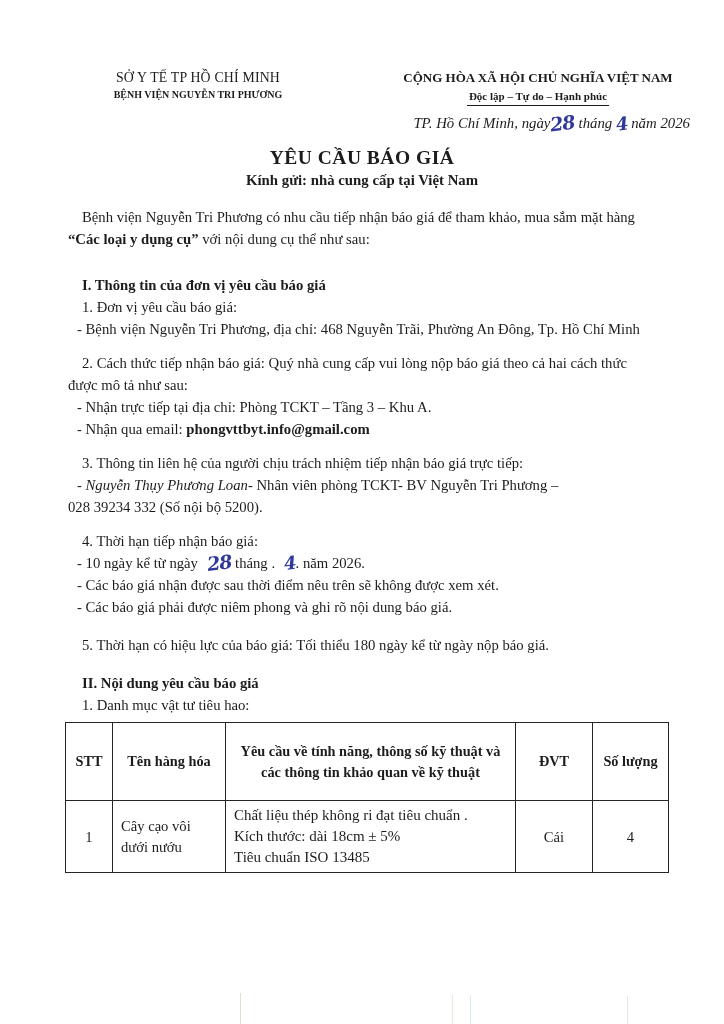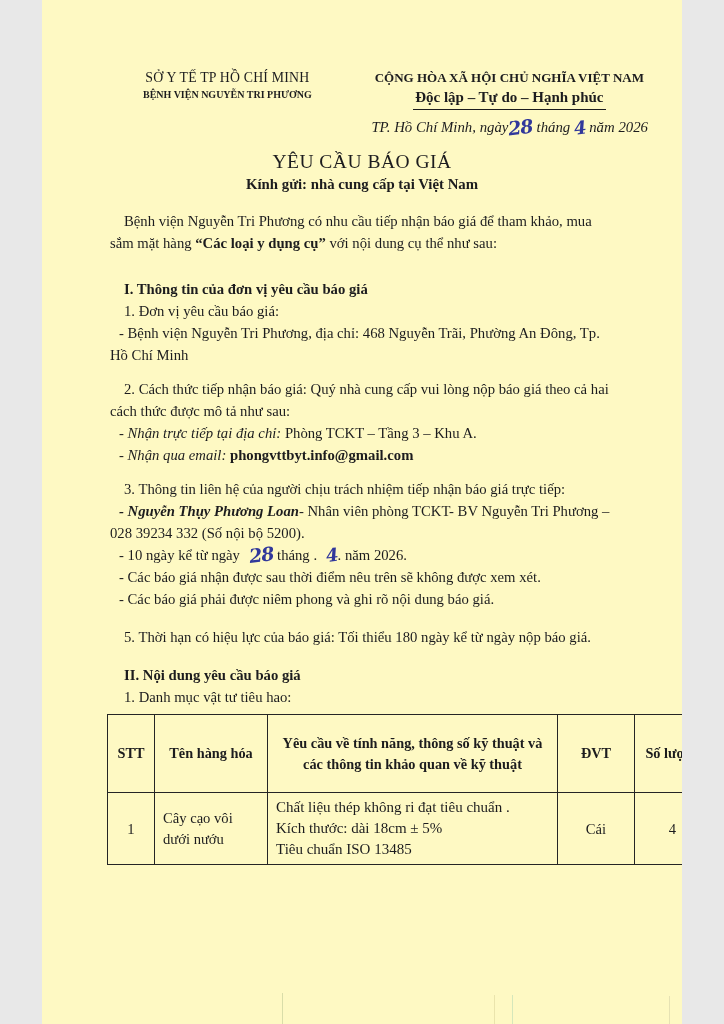--- a/index.html
+++ b/index.html
@@ -1,57 +1,57 @@
 <!DOCTYPE html>
 <html><head>
 <meta charset="utf-8">
 <style>
   html,body { margin:0; padding:0; background:#e8e8e8; }
   .page {
     position:relative;
-    width:640px; height:1024px;
+    width:724px; height:1024px;
     margin:0 auto;
-    background:#fef9c3;
+    background:#ffffff;
     font-family:"Liberation Serif", serif;
     color:#1c1c1e;
     overflow:hidden;
   }
   
   .hdr { display:flex; justify-content:space-between; padding:70px 28px 0 48px; }
   .hdr-left { width:300px; text-align:center; }
   .hdr-left .l1 { font-size:13.8px; letter-spacing:.2px; }
   .hdr-left .l2 { font-size:10px; font-weight:bold; margin-top:3px; }
   .hdr-right { width:316px; text-align:center; }
   .hdr-right .l1 { font-size:13px; font-weight:bold; }
-  .hdr-right .l2 { display:inline-block; font-size:15px; font-weight:bold; margin-top:3px;
+  .hdr-right .l2 { display:inline-block; font-size:11px; font-weight:bold; margin-top:3px;
                    padding:0 2px 3px 2px; border-bottom:1.6px solid #1c1c1e; }
   .dateline { text-align:right; padding-right:34px; margin-top:9px;
               font-style:italic; font-size:14.8px; }
   .ink {
     font-family:"DejaVu Serif", serif;
     font-style:italic; font-weight:bold;
     color:#31389b; font-size:19px; line-height:0;
     display:inline-block; transform:rotate(-7deg);
     letter-spacing:-1px; position:relative; top:2px;
   }
   .ink.sm { font-size:18px; }
   
-  .doc-title { text-align:center; margin-top:15px; font-size:19.5px; font-weight:normal; letter-spacing:.5px; }
+  .doc-title { text-align:center; margin-top:15px; font-size:19.5px; font-weight:bold; letter-spacing:.5px; }
   .doc-subtitle { text-align:center; margin-top:3px; font-size:14.8px; font-weight:bold; }
   
   .body { margin:17px 66px 0 68px; font-size:14.7px; line-height:22px; }
   .body p { margin:0; }
   .num  { text-indent:14px; }
   .dash { text-indent:9px; }
   .gap12 { margin-top:12px !important; }
   .gap16 { margin-top:16px !important; }
   .gap24 { margin-top:24px !important; }
   .b  { font-weight:bold; }
-  .i  { font-style:italic; }
-  .bi { font-weight:bold; font-style:italic; }
+  .i  { }
+  .bi { font-weight:normal; font-style:italic; }
   
   table.items { border-collapse:collapse; table-layout:fixed; width:603px; margin:6px 0 0 -3px; }
   table.items th, table.items td { border:1.6px solid #252525; padding:4px 8px; }
   table.items th { font-weight:bold; font-size:14.3px; text-align:center; vertical-align:middle; line-height:21px; }
   tr.hrow { height:78px; }
   tr.drow { height:60px; }
   td.c { text-align:center; vertical-align:middle; font-size:14.6px; }
   td.name { text-align:left; vertical-align:middle; font-size:14.6px; padding-left:12px; line-height:21px; }
   td.spec { text-align:left; vertical-align:middle; font-size:15px; line-height:21px; padding-left:10px; }
   
@@ -92,20 +92,21 @@
     <p class="dash">- Bệnh viện Nguyễn Tri Phương, địa chỉ: 468 Nguyễn Trãi, Phường An Đông, Tp. Hồ Chí Minh</p>
 
     <p class="num gap12">2. Cách thức tiếp nhận báo giá: Quý nhà cung cấp vui lòng nộp báo giá theo cả hai cách thức được mô tả như sau:</p>
     <p class="dash"><span class="i">- Nhận trực tiếp tại địa chỉ:</span><span> Phòng TCKT – Tầng 3 – Khu A.</span></p>
     <p class="dash"><span class="i">- Nhận qua email:</span><span class="b"> phongvttbyt.info@gmail.com</span></p>
 
     <p class="num gap12">3. Thông tin liên hệ của người chịu trách nhiệm tiếp nhận báo giá trực tiếp:</p>
     <p class="dash"><span class="bi">- Nguyễn Thụy Phương Loan</span><span>- Nhân viên phòng TCKT- BV Nguyễn Tri Phương –</span></p>
     <p>028 39234 332 (Số nội bộ 5200).</p>
 
+    <p class="num gap12">4. Thời hạn tiếp nhận báo giá:</p>
     <p class="dash"><span>- 10 ngày kể từ ngày</span><span class="ink">28</span><span> tháng .</span><span class="ink sm">4</span><span>.  năm 2026.</span></p>
     <p class="dash">- Các báo giá nhận được sau thời điểm nêu trên sẽ không được xem xét.</p>
     <p class="dash">- Các báo giá phải được niêm phong và ghi rõ nội dung báo giá.</p>
 
     <p class="num gap16">5. Thời hạn có hiệu lực của báo giá: Tối thiểu 180 ngày kể từ ngày nộp báo giá.</p>
 
     <p class="num b gap16">II. Nội dung yêu cầu báo giá</p>
     <p class="num">1. Danh mục vật tư tiêu hao:</p>
 
     <table class="items">

